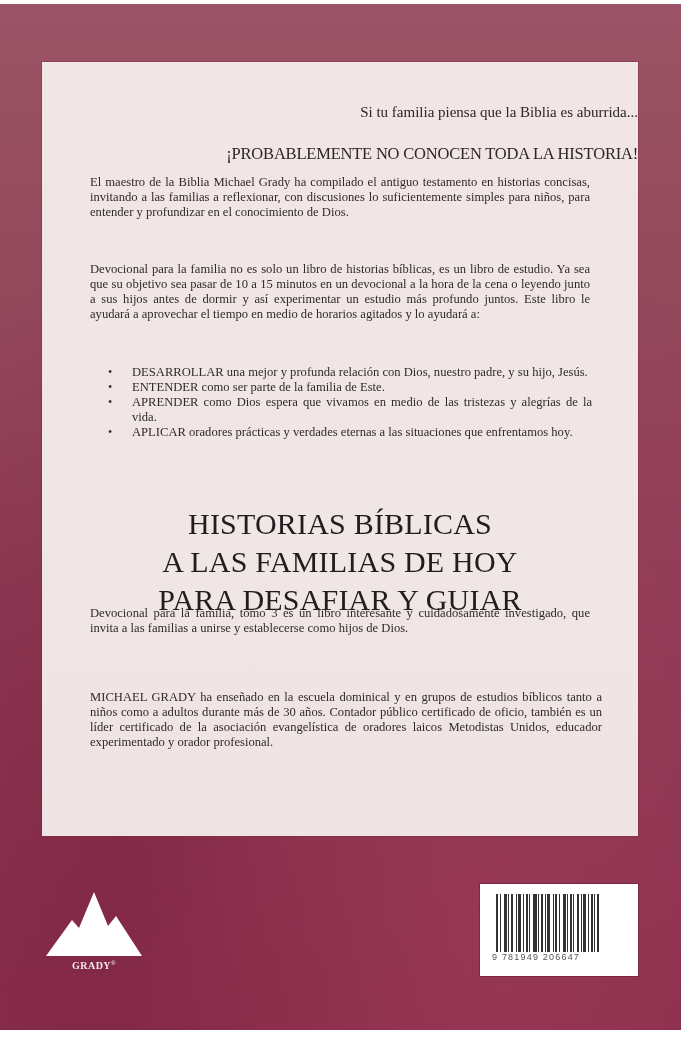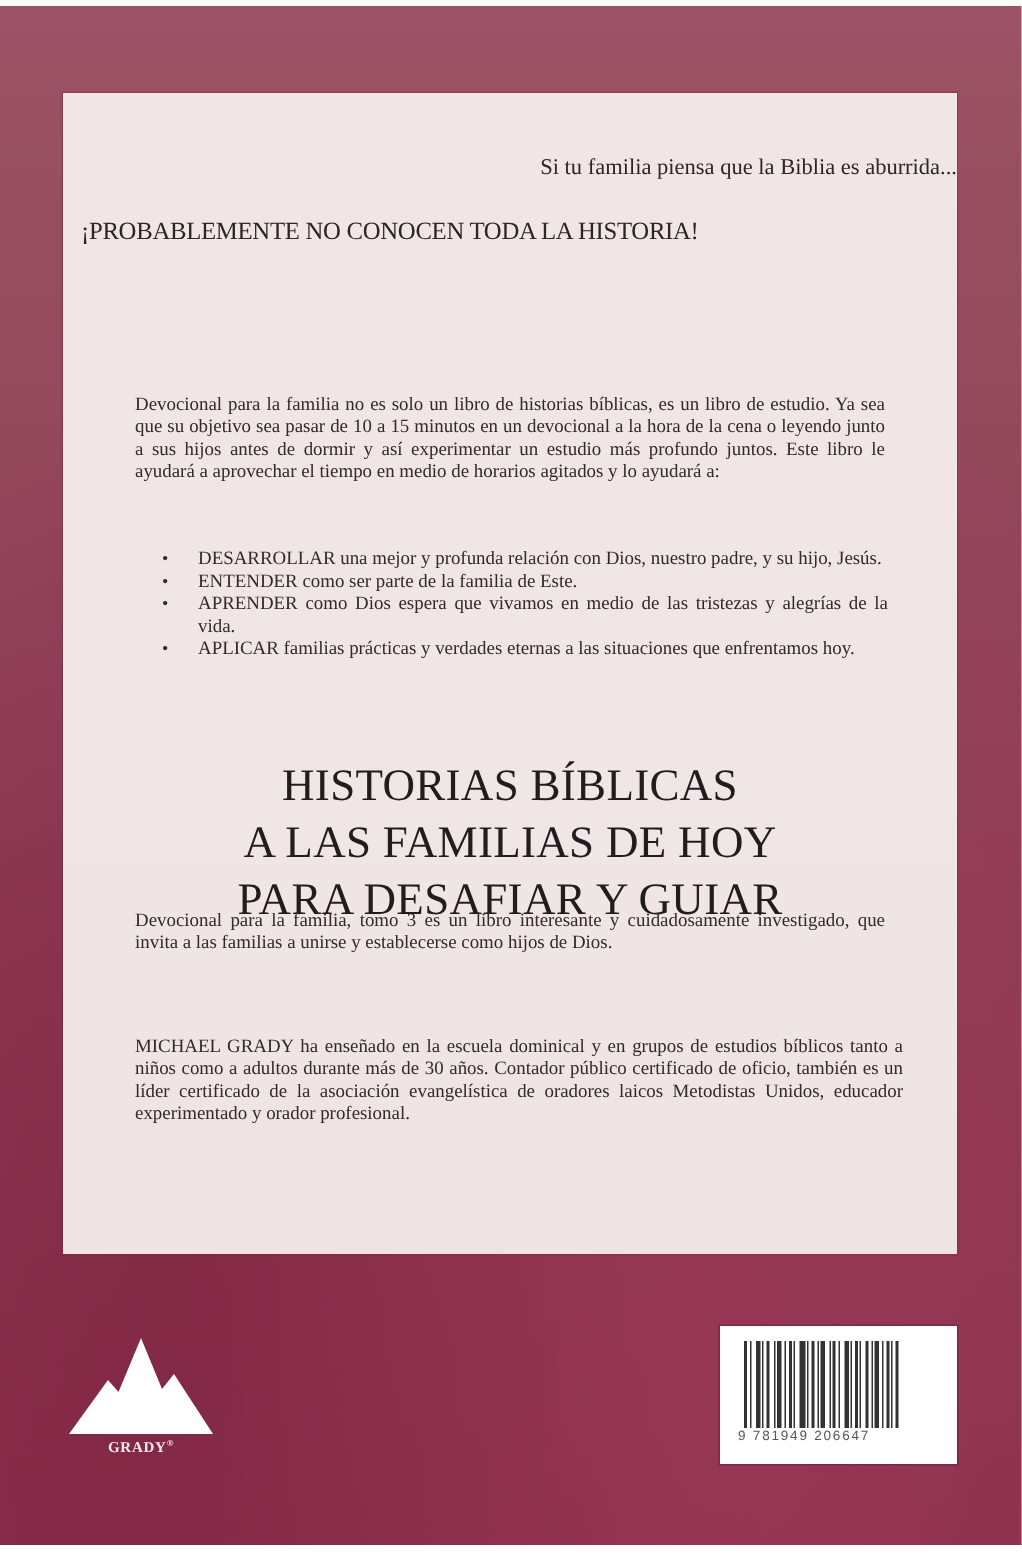--- a/index.html
+++ b/index.html
@@ -16,21 +16,21 @@
     background: linear-gradient(180deg, #f1e5e6 0%, #f1e6e6 60%, #efe4e3 100%);
     box-shadow: 0 0 0 1px rgba(120,40,60,0.35);
     font-family: "Liberation Serif", "DejaVu Serif", serif;
     color:#262224;
   }
   .tagline {
     position:absolute; left:0; right:0; top:42px; text-align:right;
     font-size:15px; color:#2b2628;
   }
   .headline {
-    position:absolute; left:0; right:0; top:82px; text-align:left;
+    position:absolute; left:0; right:0; top:82px; text-align:right;
     font-size:16.5px; letter-spacing:-0.2px; color:#2b2628;margin-left:12px;
   }
   .para {
     position:absolute; left:90px; right:62px; font-size:12.6px; line-height:15px;
     text-align:justify; color:#2f2a2c;
   }
   .p1 { top:113px; left:48px; right:48px; }
   .p2 { top:200px; left:48px; right:48px; }
   .bullets {
     position:absolute; left:66px; right:46px; top:303px; list-style:none; margin:0; padding:0;
@@ -71,26 +71,27 @@
   }
   .bottom-strip { position:absolute; left:0; top:1030px; width:681px; height:8px; background:#ffffff; }
 </style>
 </head>
 <body>
 
 <div class="cover">
   <div class="panel">
     <div class="tagline">Si tu familia piensa que la Biblia es aburrida...</div>
     <div class="headline">¡PROBABLEMENTE NO CONOCEN TODA LA HISTORIA!</div>
+    <div class="para p1">El maestro de la Biblia Michael Grady ha compilado el antiguo testamento en historias concisas, invitando a las familias a reflexionar, con discusiones lo suficientemente simples para niños, para entender y profundizar en el conocimiento de Dios.</div>
     <div class="para p2">Devocional para la familia no es solo un libro de historias bíblicas, es un libro de estudio. Ya sea que su objetivo sea pasar de 10 a 15 minutos en un devocional a la hora de la cena o leyendo junto a sus hijos antes de dormir y así experimentar un estudio más profundo juntos. Este libro le ayudará a aprovechar el tiempo en medio de horarios agitados y lo ayudará a:</div>
     <ul class="bullets">
       <li><span class="dot">•</span><span>DESARROLLAR</span><span> una mejor y profunda relación con Dios, nuestro padre, y su hijo, Jesús.</span></li>
       <li><span class="dot">•</span><span>ENTENDER</span><span> como ser parte de la familia de Este.</span></li>
       <li><span class="dot">•</span><span>APRENDER</span><span> como Dios espera que vivamos en medio de las tristezas y alegrías de la vida.</span></li>
-      <li><span class="dot">•</span><span>APLICAR</span><span> familias prácticas y verdades eternas a las situaciones que enfrentamos hoy.</span></li>
+      <li><span class="dot">•</span><span>APLICAR</span><span> oradores prácticas y verdades eternas a las situaciones que enfrentamos hoy.</span></li>
     </ul>
     <div class="title-block">
       <div>HISTORIAS BÍBLICAS</div>
       <div>A LAS FAMILIAS DE HOY</div>
       <div>PARA DESAFIAR Y GUIAR</div>
     </div>
     <div class="para p3">Devocional para la familia, tomo 3 es un libro interesante y cuidadosamente investigado, que invita a las familias a unirse y establecerse como hijos de Dios.</div>
     <div class="para p4">MICHAEL GRADY ha enseñado en la escuela dominical y en grupos de estudios bíblicos tanto a niños como a adultos durante más de 30 años. Contador público certificado de oficio, también es un líder certificado de la asociación evangelística de oradores laicos Metodistas Unidos, educador experimentado y orador profesional.</div>
   </div>
 

